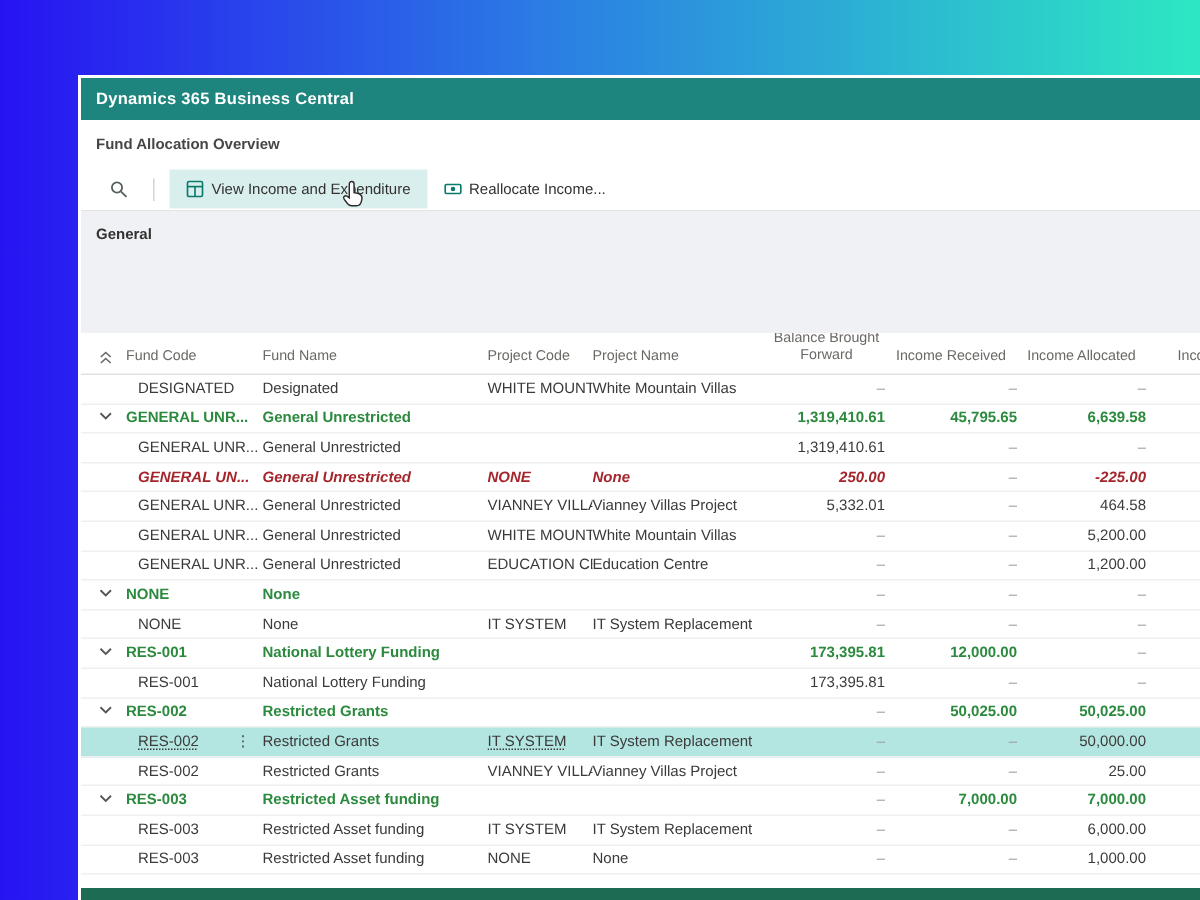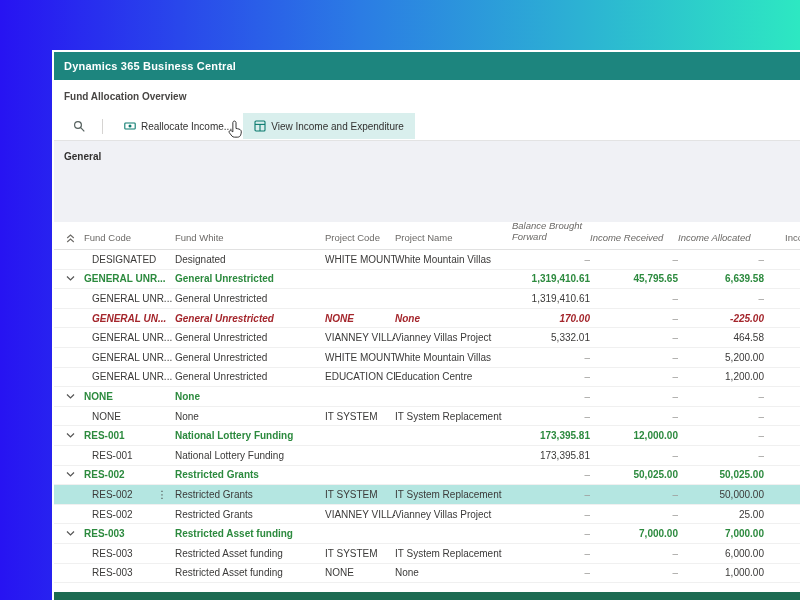--- a/index.html
+++ b/index.html
@@ -24,21 +24,21 @@
   .leader{flex:1;border-bottom:1px dotted #c8c6c4;margin:0 8px 6px 8px;height:1px;}
   .date-input{width:278px;height:17px;border:1px solid #bfbdbb;background:#fff;font-size:10px;color:#323130;
     font-family:"Liberation Sans",sans-serif;padding:0 0 0 4px;outline:none;}
   
   .grid{background:#fff;}
   .thead-row,.trow{display:grid;grid-template-columns:18px 91px 150px 70px 117px 78px 88px 86px 1fr;
     padding-left:12px;box-sizing:border-box;align-items:center;}
   .thead-row{height:28px;align-items:end;padding-bottom:6px;border-bottom:1px solid #e1e1e1;color:#6b6966;font-size:9.5px;}
   .thead-row .hc{white-space:nowrap;overflow:hidden;}
   .thead-row .hc.wrap{white-space:normal;line-height:1.15;}
-  .thead-row .right{text-align:left;font-style:italic;}
+  .thead-row .right{text-align:center;}
   .thead-row .c-last{padding-left:21px;}
   .trow{height:19.6px;border-bottom:1px solid #f0f0f0;font-size:10px;color:#3b3a39;cursor:pointer;}
   .cell{white-space:nowrap;overflow:hidden;}
   .c-num{text-align:right;}
   .c-code{display:flex;align-items:center;justify-content:space-between;}
   .c-code .code{overflow:hidden;white-space:nowrap;}
   .trow.normal .c-code,.trow.error .c-code,.trow.selected .c-code{padding-left:8px;}
   .trow.group{font-weight:700;}
   .trow.group .cell{color:#2c8a3e;}
   .trow.error .cell{color:#a4262c;font-weight:700;font-style:italic;}
@@ -68,55 +68,55 @@
     <div class="toolbar">
       <div class="tb-search">
         <span>
           <svg width="13" height="13" viewBox="0 0 13 13">
               <circle cx="5" cy="5" r="3.4" fill="none" stroke="#55605e" stroke-width="1.2"></circle>
               <line x1="7.7" y1="7.7" x2="11.3" y2="11.3" stroke="#55605e" stroke-width="1.2"></line>
             </svg>
         </span>
       </div>
       <div class="tb-divider"></div>
-      <div class="tb-btn">
-        <span>
-          <svg width="12" height="12" viewBox="0 0 12 12">
-              <rect x="0.8" y="3" width="10.4" height="6" rx="0.8" fill="none" stroke="#0a7a6e" stroke-width="1.1"></rect>
-              <circle cx="6" cy="6" r="1.5" fill="#0a7a6e"></circle>
-            </svg>
-        </span>
-        <span>Reallocate Income...</span>
-      </div>
       <div class="tb-btn highlight">
         <span>
           <svg width="12" height="12" viewBox="0 0 12 12">
               <rect x="1" y="1" width="10" height="10" rx="1" fill="none" stroke="#0a7a6e" stroke-width="1.1"></rect>
               <line x1="1" y1="4.4" x2="11" y2="4.4" stroke="#0a7a6e" stroke-width="1.1"></line>
               <line x1="6" y1="4.4" x2="6" y2="11" stroke="#0a7a6e" stroke-width="1.1"></line>
             </svg>
         </span>
         <span>View Income and Expenditure</span>
       </div>
+      <div class="tb-btn">
+        <span>
+          <svg width="12" height="12" viewBox="0 0 12 12">
+              <rect x="0.8" y="3" width="10.4" height="6" rx="0.8" fill="none" stroke="#0a7a6e" stroke-width="1.1"></rect>
+              <circle cx="6" cy="6" r="1.5" fill="#0a7a6e"></circle>
+            </svg>
+        </span>
+        <span>Reallocate Income...</span>
+      </div>
     </div>
 
     <div class="filter-section">
       <div class="section-title">General</div>
     </div>
 
     <div class="grid">
       <div class="thead-row">
         <div class="hc">
           <svg width="9" height="9" viewBox="0 0 9 9">
               <polyline points="1.2,4 4.5,1 7.8,4" fill="none" stroke="#6b6966" stroke-width="1.1"></polyline>
               <polyline points="1.2,8 4.5,5 7.8,8" fill="none" stroke="#6b6966" stroke-width="1.1"></polyline>
             </svg>
         </div>
         <div class="hc">Fund Code</div>
-        <div class="hc">Fund White</div>
+        <div class="hc">Fund Name</div>
         <div class="hc">Project Code</div>
         <div class="hc">Project Name</div>
         <div class="hc right wrap">Balance Brought Forward</div>
         <div class="hc right">Income Received</div>
         <div class="hc right">Income Allocated</div>
         <div class="hc c-last">Inco</div>
       </div>
       <div id="tbody">
           <div class="trow normal">
             <div class="cell c-chev"></div>
@@ -160,21 +160,21 @@
             <div class="cell c-last"></div>
           </div>
           <div class="trow error">
             <div class="cell c-chev"></div>
             <div class="cell c-code">
               <span class="code">GENERAL UN...</span>
             </div>
             <div class="cell c-name">General Unrestricted</div>
             <div class="cell c-pcode"><span>NONE</span></div>
             <div class="cell c-pname">None</div>
-            <div class="cell c-num"><span>170.00</span></div>
+            <div class="cell c-num"><span>250.00</span></div>
             <div class="cell c-num"><span class="dash">–</span></div>
             <div class="cell c-num"><span>-225.00</span></div>
             <div class="cell c-last"></div>
           </div>
           <div class="trow normal">
             <div class="cell c-chev"></div>
             <div class="cell c-code">
               <span class="code">GENERAL UNR...</span>
             </div>
             <div class="cell c-name">General Unrestricted</div>

